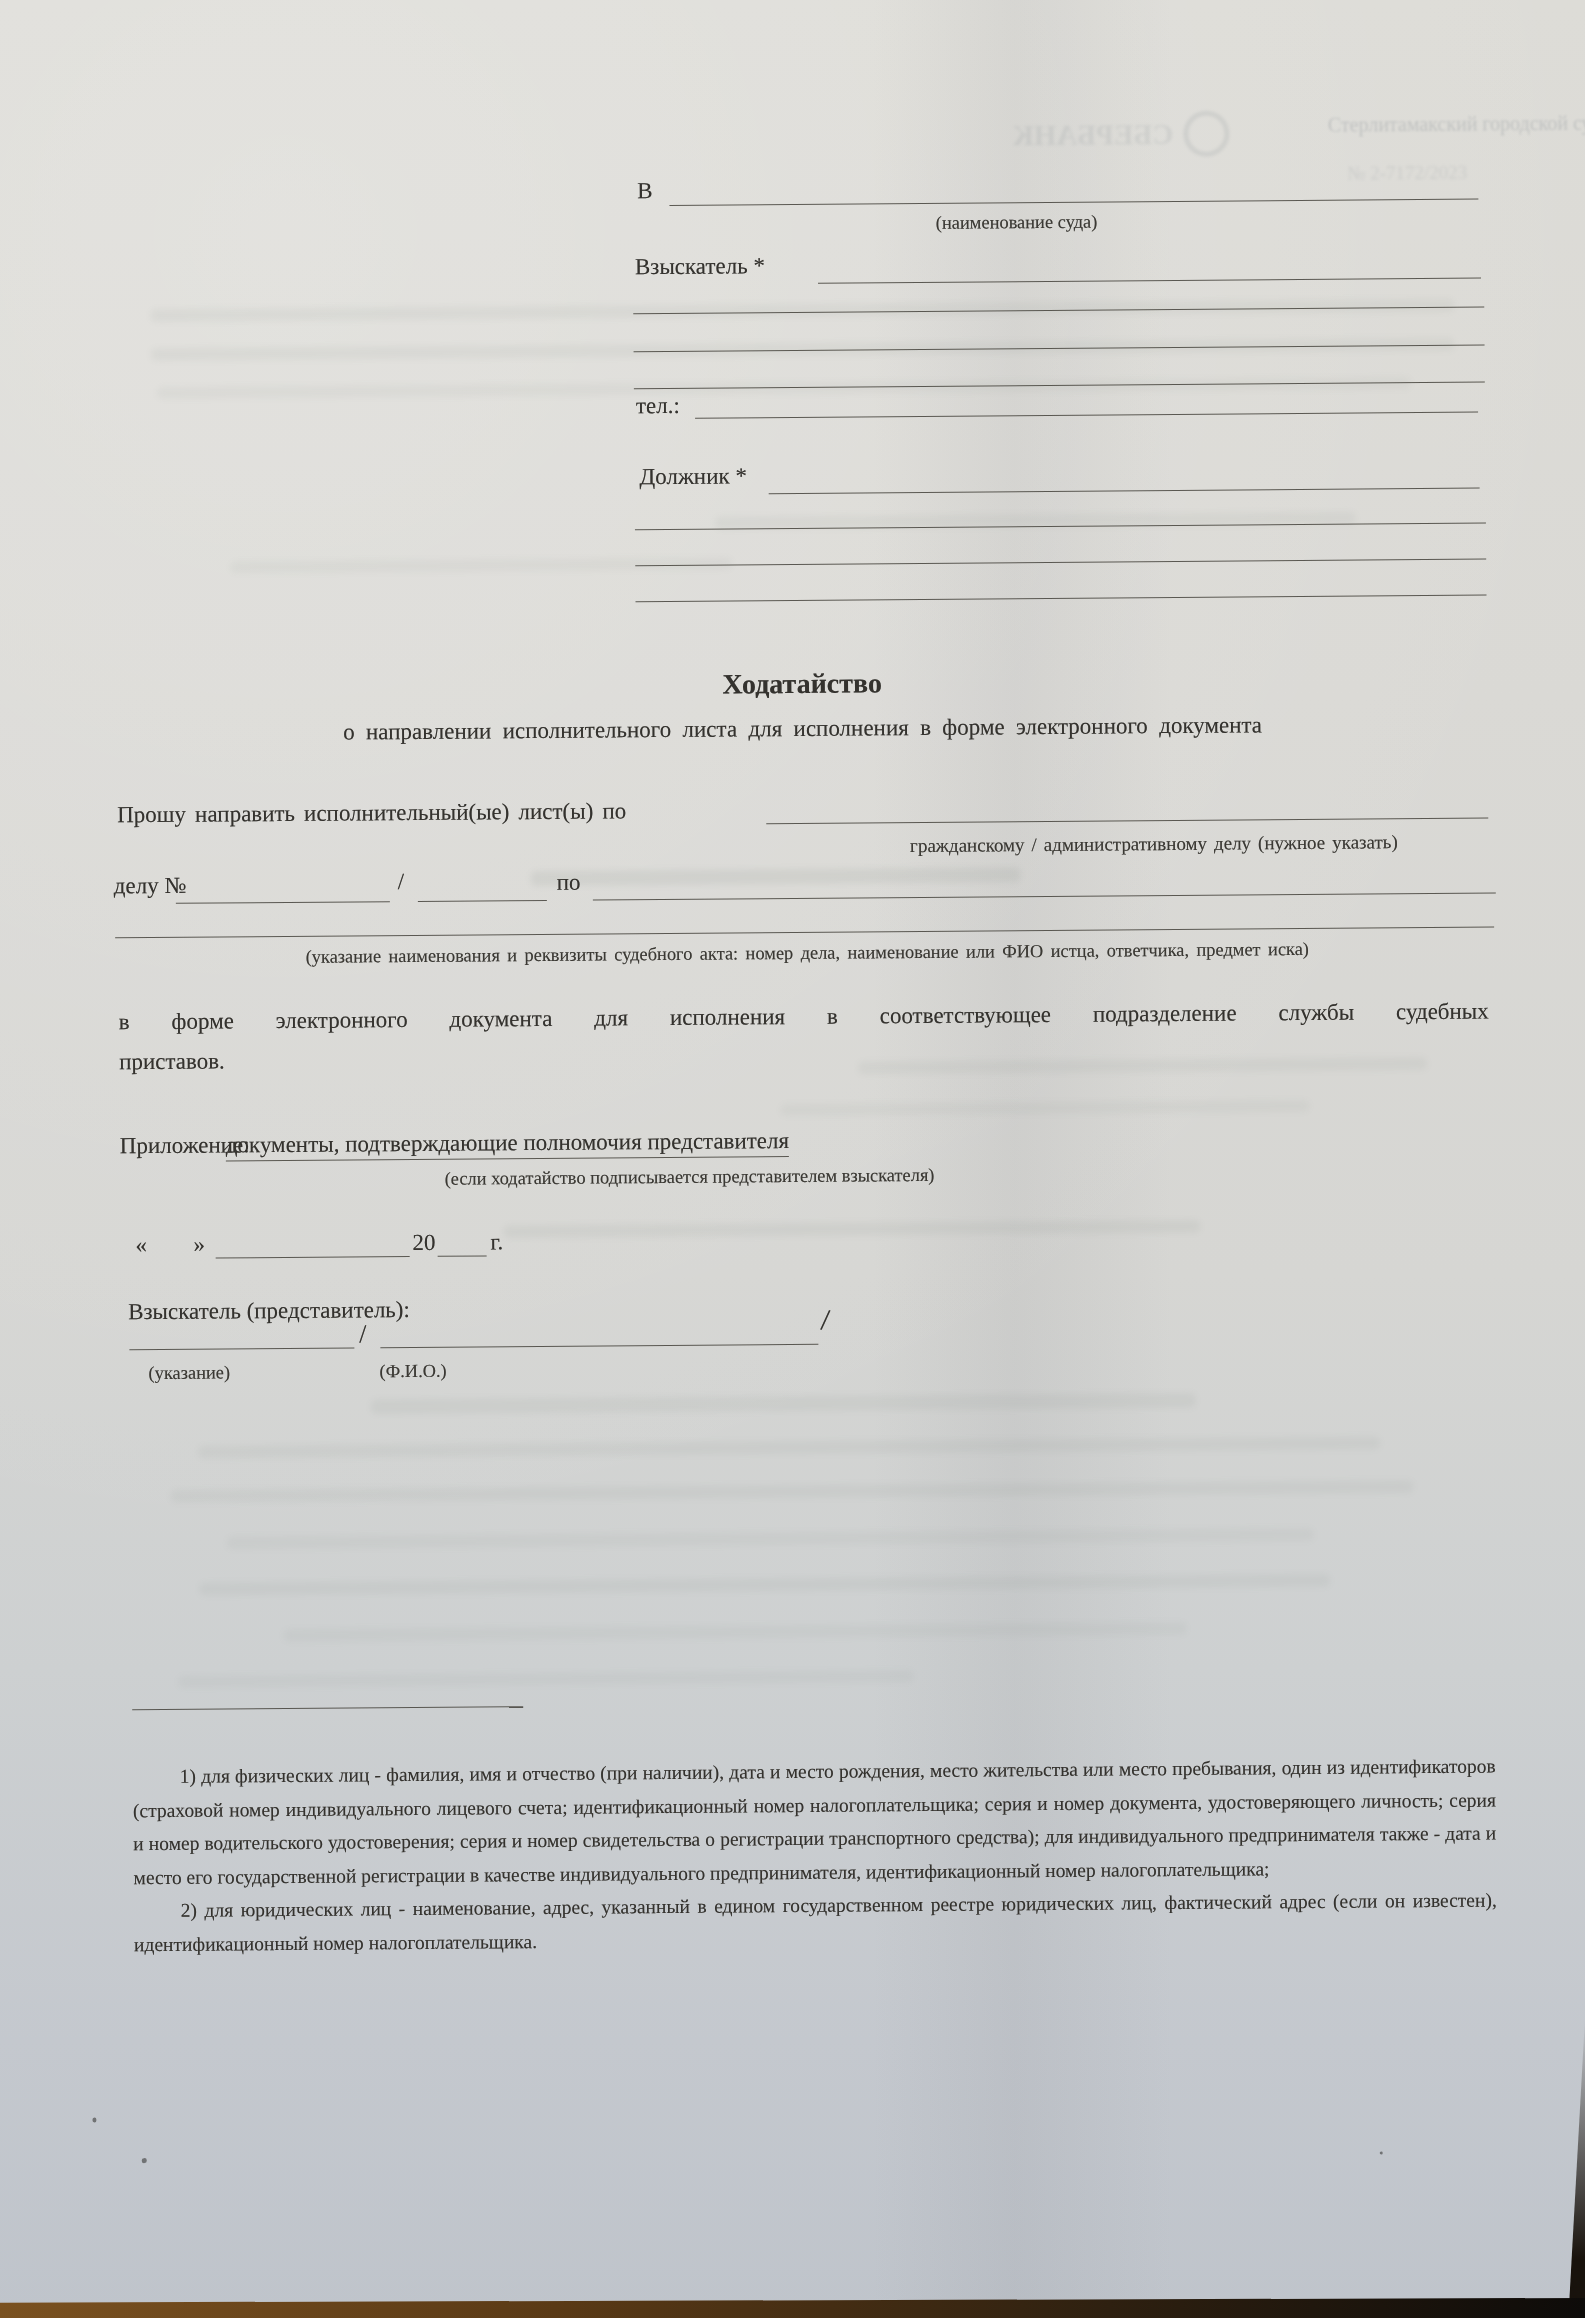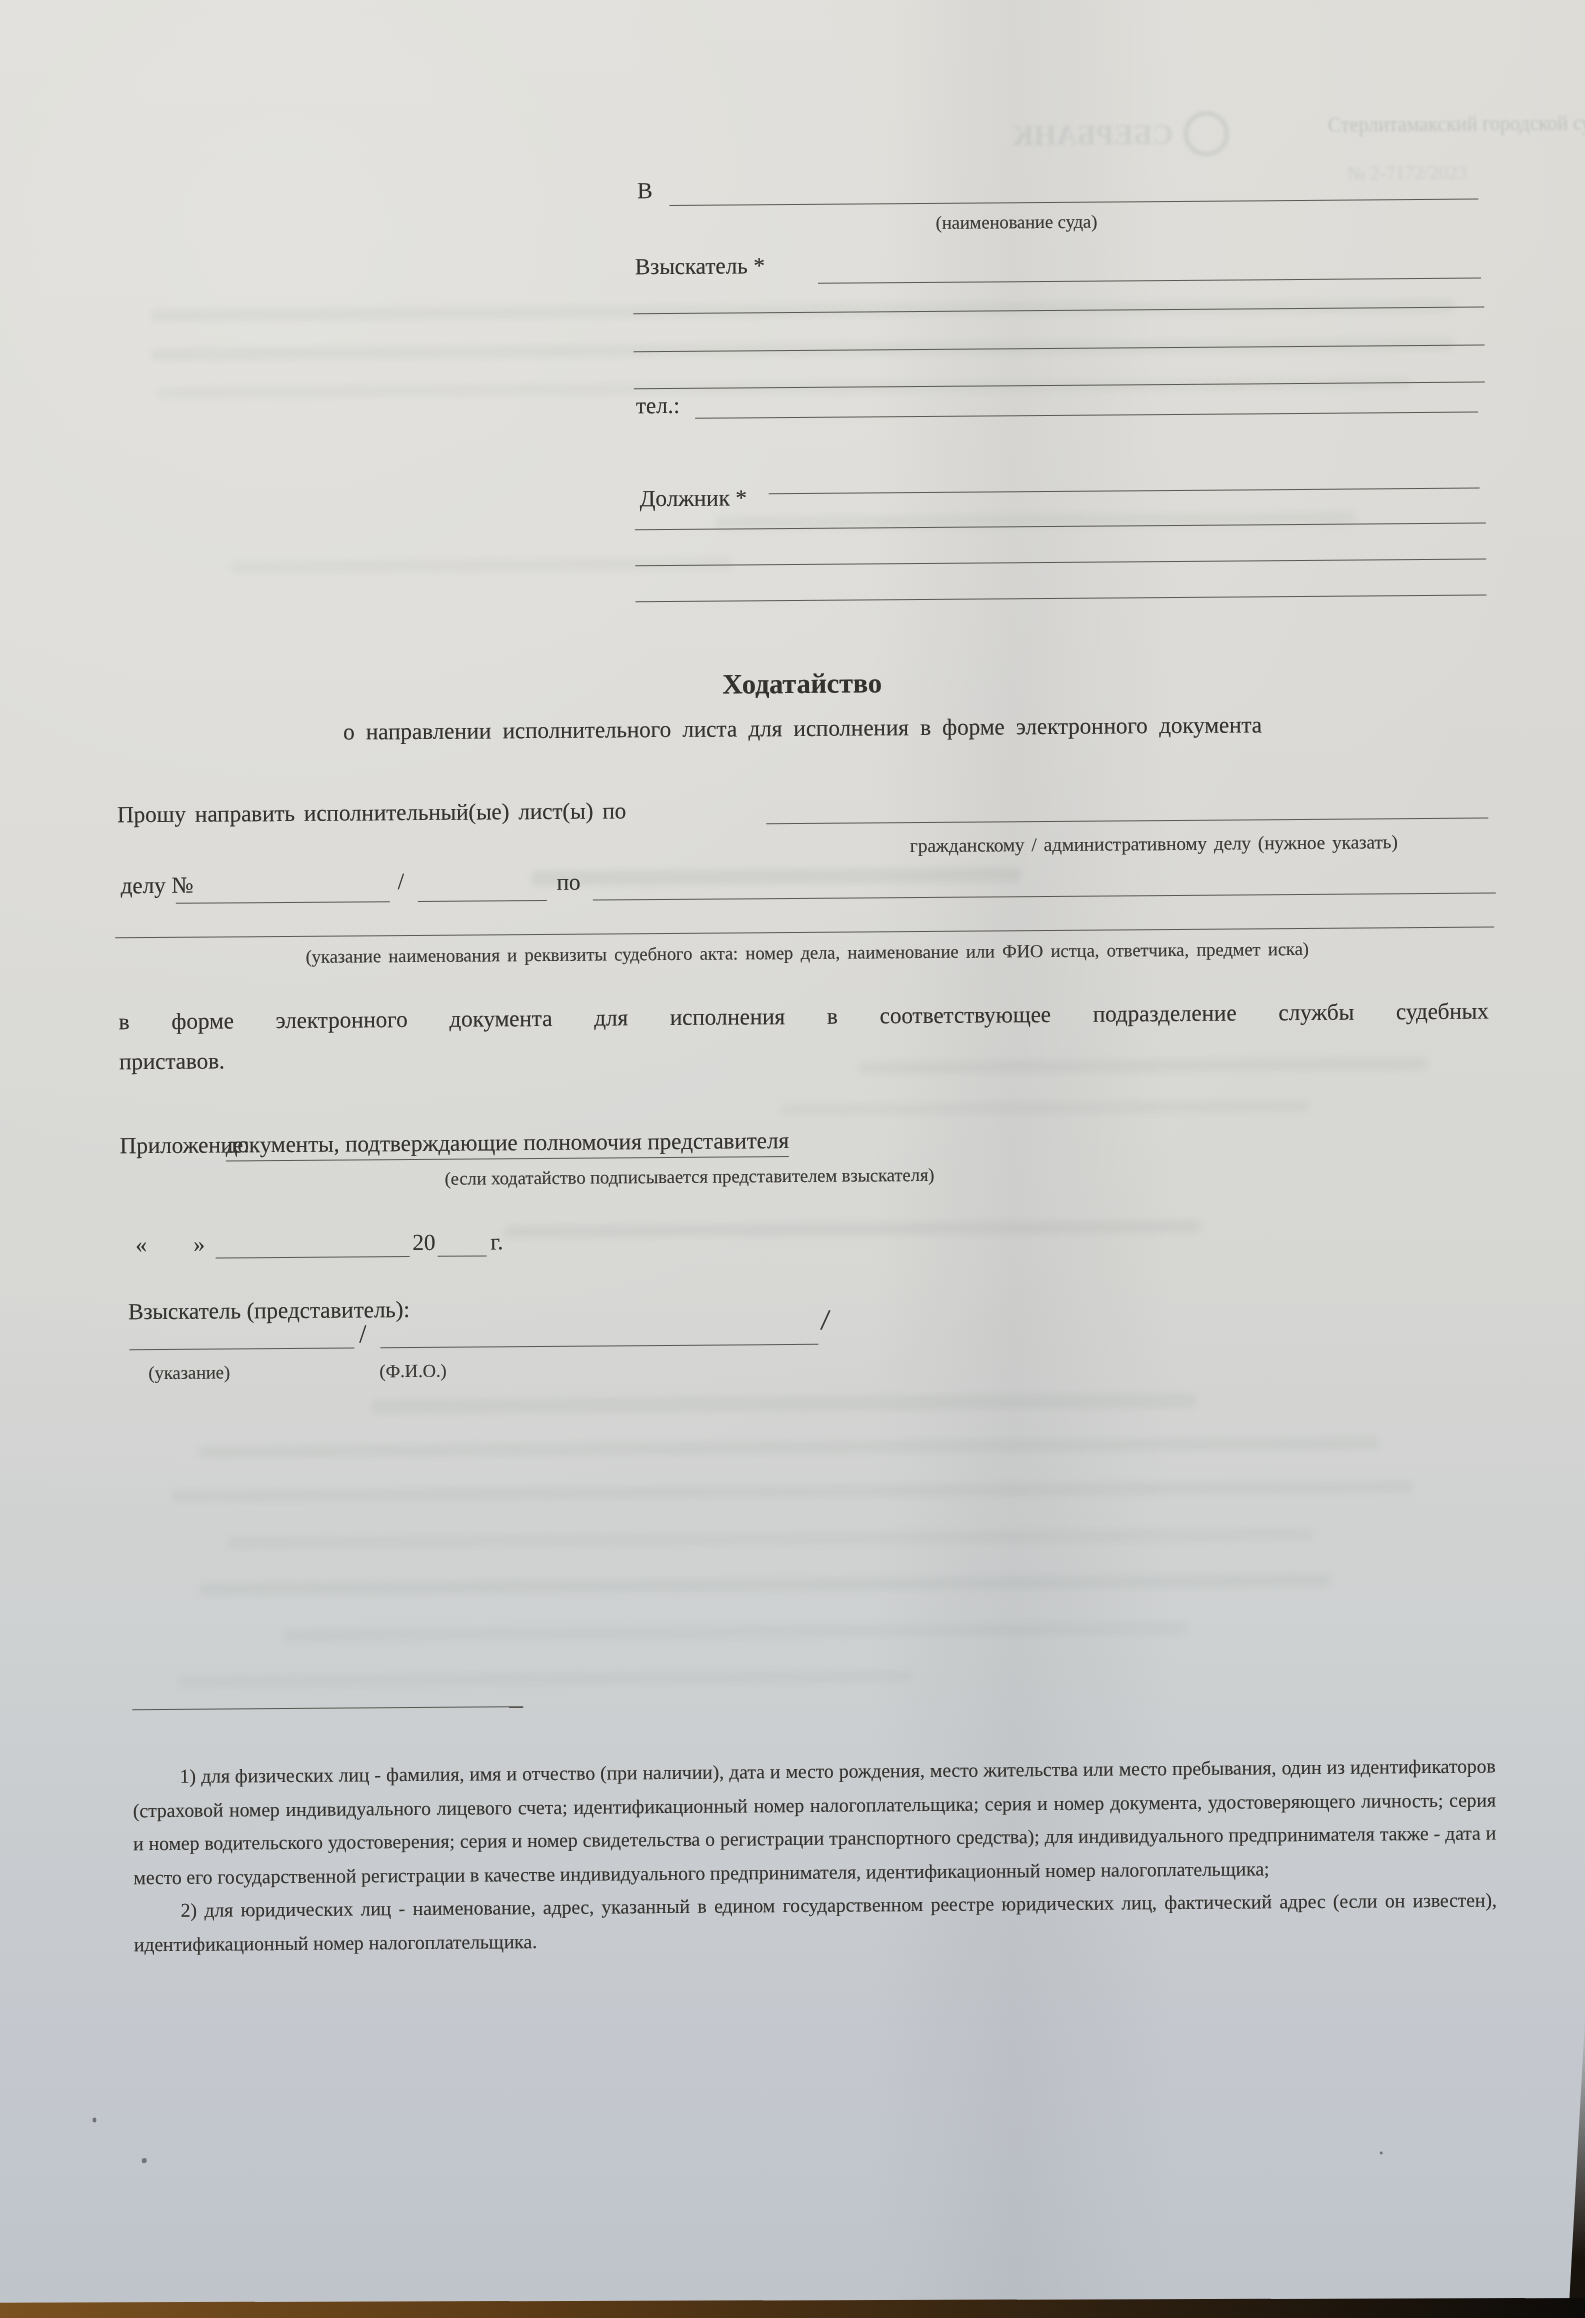--- a/index.html
+++ b/index.html
@@ -70,34 +70,34 @@
 
     <div class="t" style="left:641px;top:252px;">Взыскатель *</div>
     <div class="ln" style="left:824px;top:283px;width:663px;"></div>
     <div class="ln" style="left:639px;top:312px;width:851px;"></div>
     <div class="ln" style="left:639px;top:350px;width:851px;"></div>
     <div class="ln" style="left:639px;top:387px;width:851px;"></div>
 
     <div class="t" style="left:641px;top:391px;">тел.:</div>
     <div class="ln" style="left:700px;top:417px;width:783px;"></div>
 
-    <div class="t" style="left:644px;top:484px;">Должник *</div>
+    <div class="t" style="left:644px;top:462px;">Должник *</div>
     <div class="ln" style="left:773px;top:493px;width:711px;"></div>
     <div class="ln" style="left:639px;top:528px;width:851px;"></div>
     <div class="ln" style="left:639px;top:564px;width:851px;"></div>
     <div class="ln" style="left:639px;top:600px;width:851px;"></div>
 
     <div class="t b c" style="left:114px;top:667px;width:1382px;font-size:28px;">Ходатайство</div>
     <div class="t c" style="left:114px;top:715px;width:1382px;word-spacing:5.6px;">о направлении  исполнительного  листа  для  исполнения  в форме  электронного  документа</div>
 
     <div class="t" style="left:119px;top:796px;word-spacing:3.3px;">Прошу направить исполнительный(ые) лист(ы) по</div>
     <div class="ln" style="left:768px;top:823px;width:722px;"></div>
     <div class="t hint c" style="left:838px;top:836px;width:635px;word-spacing:2.2px;font-size:19px;">гражданскому  /  административному  делу  (нужное  указать)</div>
 
-    <div class="t" style="left:122px;top:867px;">делу №</div>
+    <div class="t" style="left:115px;top:867px;">делу №</div>
     <div class="ln" style="left:177px;top:898px;width:214px;"></div>
     <div class="t" style="left:399px;top:865px;">/</div>
     <div class="ln" style="left:419px;top:898px;width:129px;"></div>
     <div class="t" style="left:558px;top:867px;">по</div>
     <div class="ln" style="left:594px;top:898px;width:903px;"></div>
     <div class="ln" style="left:116px;top:932px;width:1379px;"></div>
     <div class="t hint c" style="left:128px;top:943px;width:1360px;word-spacing:2.8px;">(указание  наименования  и  реквизиты  судебного  акта:  номер дела,  наименование или ФИО истца,  ответчика,  предмет  иска)</div>
 
     <div class="t jline" style="left:119px;top:1003px;width:1370px;">в форме электронного документа для исполнения в соответствующее подразделение службы судебных</div>
     <div class="t" style="left:119px;top:1043px;text-align:center;">приставов.</div>

